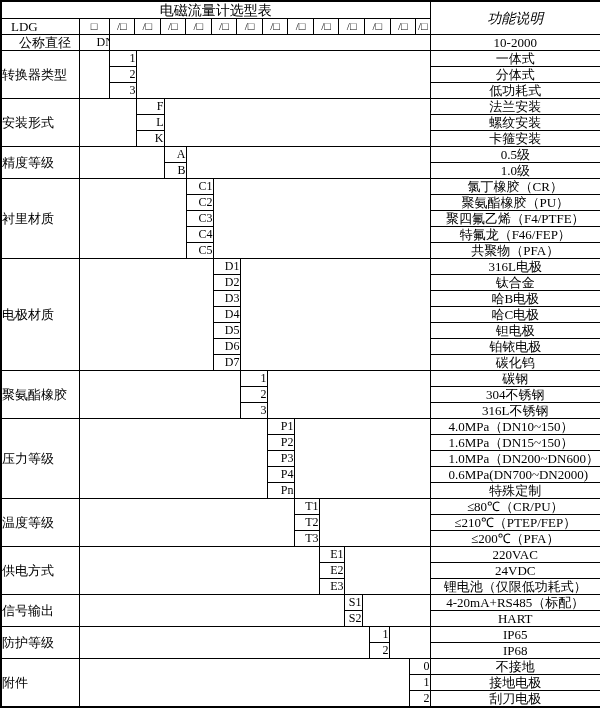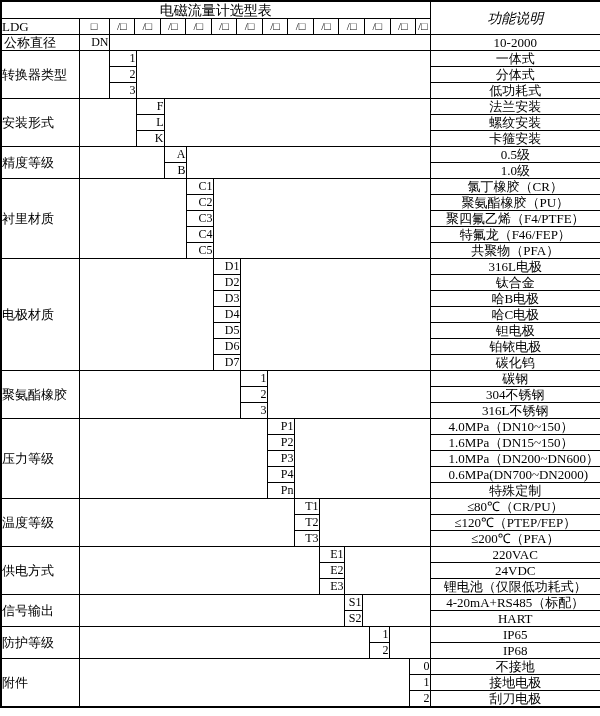--- a/index.html
+++ b/index.html
@@ -25,22 +25,22 @@
     font-size:14px;
     height:16px;
     margin-top:36px;
   }
   td.funchead{
     text-align:center;
     font-size:14px;
     font-style:italic;
   }
   td.lbl{text-align:left;}
-  td.lbl-left{text-align:left;padding-left:2px;}
-  td.lbl-ldg{text-align:left;}
+  td.lbl-left{text-align:left;padding-left:17px;}
+  td.lbl-ldg{text-align:left;padding-left:9px;}
   td.code{text-align:right;font-size:12px;font-family:"Liberation Serif",serif;}
   td.desc{text-align:center;}
   td.desc.left{text-align:left;padding-left:18px;}
   td.empty{border:1px solid #000;}
   td.boxes{padding:0;}
   .boxrow{display:flex;height:100%;align-items:center;}
   .boxrow span{
     flex:1;
     text-align:center;
     font-size:11px;
@@ -255,21 +255,21 @@
 
   <tr>
     <td class="lbl" rowspan="3">温度等级</td>
     <td class="empty" colspan="8" rowspan="3"></td>
     <td class="code">T1</td>
     <td class="empty" colspan="6" rowspan="3"></td>
     <td class="desc">≤80℃（CR/PU）</td>
   </tr>
   <tr>
     <td class="code">T2</td>
-    <td class="desc">≤120℃（PTEP/FEP）</td>
+    <td class="desc">≤210℃（PTEP/FEP）</td>
   </tr>
   <tr>
     <td class="code">T3</td>
     <td class="desc">≤200℃（PFA）</td>
   </tr>
 
   <tr>
     <td class="lbl" rowspan="3">供电方式</td>
     <td class="empty" colspan="9" rowspan="3"></td>
     <td class="code">E1</td>

